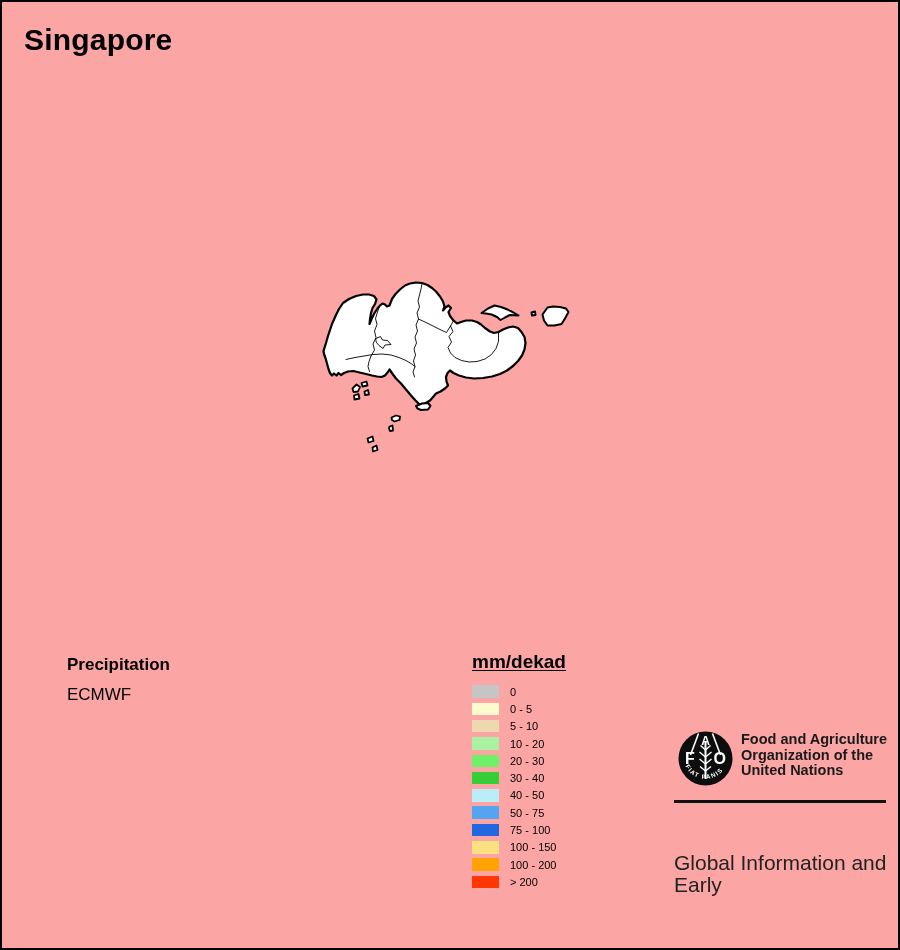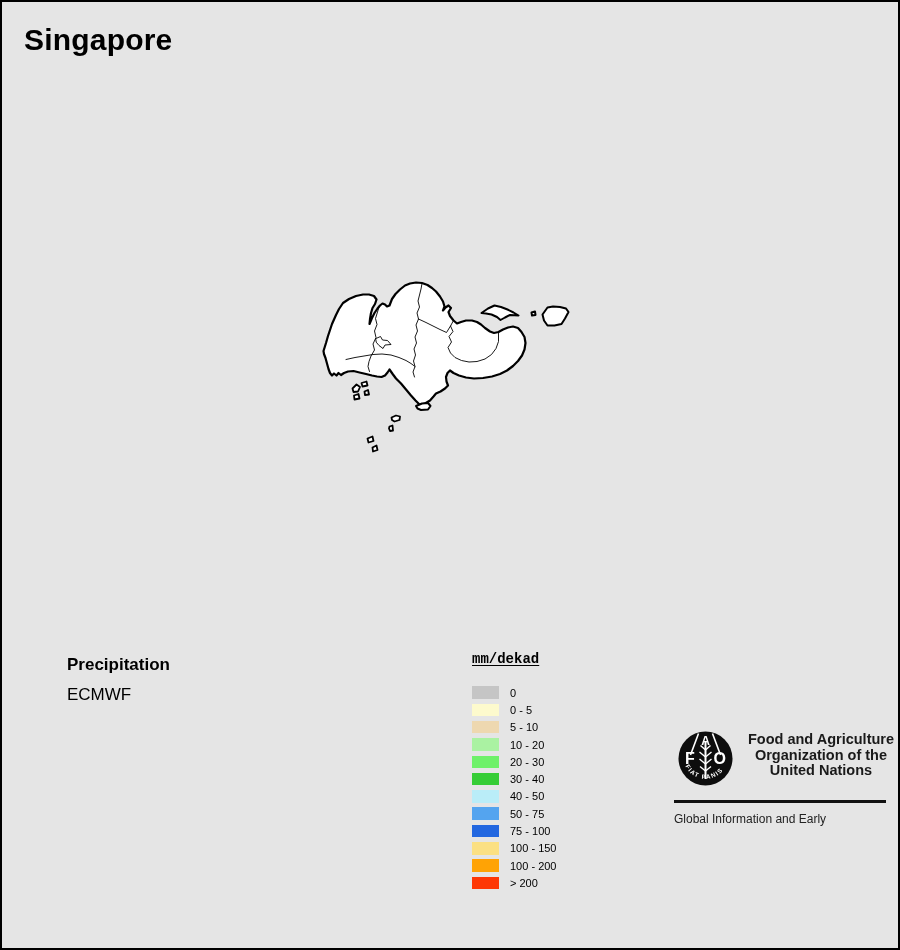--- a/index.html
+++ b/index.html
@@ -1,56 +1,55 @@
 <!DOCTYPE html>
 <html><head>
 <meta charset="utf-8">
 <style>
   * { margin: 0; padding: 0; box-sizing: border-box; }
   html, body { background: #fff; }
   body { font-family: "Liberation Sans", "DejaVu Sans", sans-serif; color: #000; }
   .page {
     position: relative;
     width: 900px; height: 950px;
-    background: #e5e5e5;
+    background: #fca5a5;
     border: 2.5px solid #000;
     overflow: hidden;
   }
   .title {
     position: absolute; left: 22px; top: 20px;
     font-size: 30px; font-weight: bold; line-height: 36px;
     letter-spacing: 0.2px;
   }
   .map-svg { position: absolute; left: 300px; top: 265px; width: 290px; height: 200px; }
 
   .info-block { position: absolute; left: 22px; top: 648px; width: 300px; }
   .info-block .line { font-size: 17px; line-height: 30px; margin-left: 43px; }
   .info-block .heading { font-weight: bold; }
 
   .legend { position: absolute; left: 470px; top: 649px; width: 140px; }
   .legend-title {
-    font-size: 14px; font-weight: bold;
+    font-size: 19px; font-weight: bold;
     text-decoration: underline; text-underline-offset: 2px;
-    margin-bottom: 17px;
-    font-family: Liberation Mono, monospace;
+    margin-bottom: 10px;
   }
   .legend-rows { }
   .legend-row { display: flex; align-items: center; height: 17.3px; }
   .swatch { display: inline-block; width: 27px; height: 12.5px; flex: 0 0 27px; }
   .legend-label { font-size: 11px; margin-left: 11px; white-space: nowrap; }
 
   .fao-logo { position: absolute; left: 675px; top: 728px; width: 57px; height: 57px; }
   .fao-org {
     position: absolute; left: 739px; top: 730px; width: 160px;
-    font-size: 14.5px; font-weight: bold; line-height: 15.5px; color: #1a1a1a; text-align: center;
+    font-size: 14.5px; font-weight: bold; line-height: 15.5px; color: #1a1a1a;
   }
   .fao-divider { position: absolute; left: 672px; top: 798px; width: 212px; height: 2.5px; background: #111; }
   .fao-giews {
-    position: absolute; left: 672px; top: 806px; width: 220px;
-    font-size: 12px; line-height: 22px; color: #222;
+    position: absolute; left: 672px; top: 850px; width: 220px;
+    font-size: 21px; line-height: 22px; color: #222;
   }
   .disclaimer {
     position: absolute; left: 22px; top: 903px; width: 860px;
     font-size: 10.5px; line-height: 12.5px;
   }
 </style>
 </head>
 <body>
 
 <div class="page">

